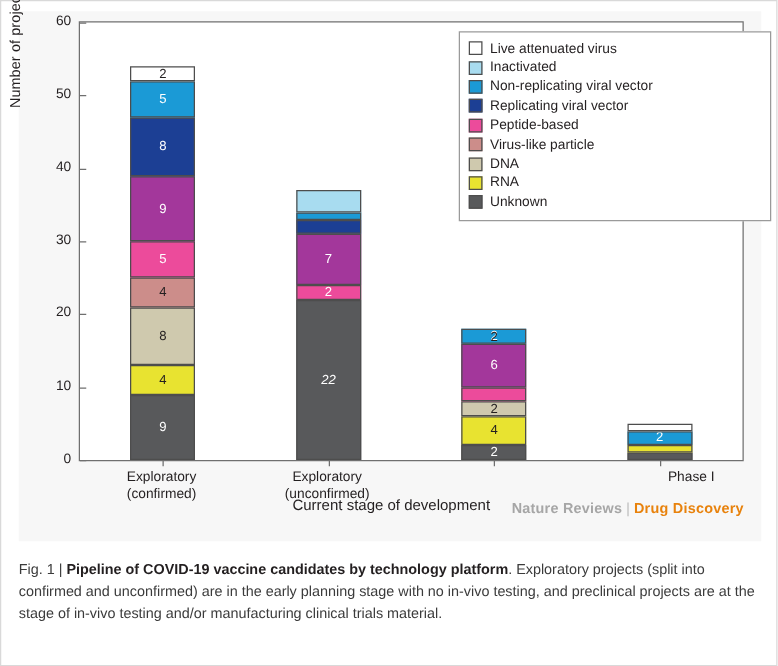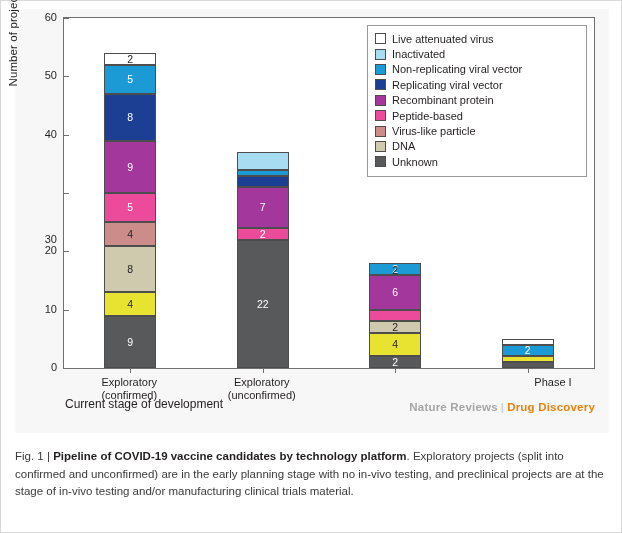--- a/index.html
+++ b/index.html
@@ -106,32 +106,33 @@
   }
   .x-tick-label {
     position: absolute;
     text-align: center;
     font-size: 11px;
     color: #231f20;
     line-height: 13px;
   }
   #x-axis-title {
     position: absolute;
-    left: 50px;
+    left: 32px;
     top: 388px;
     width: 532px;
+    text-align: center;
     font-size: 12px;
     color: #231f20;
   }
   
   #legend {
     position: absolute;
     left: 352px;
     top: 16px;
-    width: 220px;
+    width: 250px;
     background: #ffffff;
     border: 1px solid #9a9a9a;
     padding: 5px 7px 6px 7px;
     box-sizing: border-box;
   }
   .legend-row {
     display: flex;
     align-items: center;
     height: 15.4px;
   }
@@ -215,21 +216,21 @@
             <div class="seg" style="background: rgb(27, 154, 214); height: 29.1667px; bottom: 274.167px;">
               <span class="seg-label" style="color: rgb(255, 255, 255);">5</span>
             </div>
             <div class="seg" style="background: rgb(255, 255, 255); height: 11.6667px; bottom: 303.333px;">
               <span class="seg-label" style="color: rgb(35, 31, 32);">2</span>
             </div>
           </div>
           <div class="x-tick-mark" style="left: 66.25px;"></div>
           <div class="bar-col" style="left: 172.75px; width: 52px; height: 350px;">
             <div class="seg" style="background: rgb(88, 89, 91); height: 128.333px; bottom: 0px;">
-              <span class="seg-label" style="color: rgb(255, 255, 255);">22</span>
+              <span class="seg-label" style="color: rgb(255, 255, 255); font-style: italic;">22</span>
             </div>
             <div class="seg" style="background: rgb(236, 75, 155); height: 11.6667px; bottom: 128.333px;">
               <span class="seg-label" style="color: rgb(255, 255, 255);">2</span>
             </div>
             <div class="seg" style="background: rgb(163, 55, 155); height: 40.8333px; bottom: 140px;">
               <span class="seg-label" style="color: rgb(255, 255, 255);">7</span>
             </div>
             <div class="seg" style="background: rgb(28, 63, 148); height: 11.6667px; bottom: 180.833px;"></div>
             <div class="seg" style="background: rgb(27, 154, 214); height: 5.83333px; bottom: 192.5px;"></div>
             <div class="seg" style="background: rgb(168, 220, 240); height: 17.5px; bottom: 198.333px;"></div>
@@ -280,48 +281,48 @@
         </div>
         <div class="legend-row">
           <span class="legend-swatch" style="background: rgb(27, 154, 214);"></span>
           <span class="legend-label">Non-replicating viral vector</span>
         </div>
         <div class="legend-row">
           <span class="legend-swatch" style="background: rgb(28, 63, 148);"></span>
           <span class="legend-label">Replicating viral vector</span>
         </div>
         <div class="legend-row">
-          <span class="legend-swatch" style="background: rgb(163, 55, 155);"></span>
-          <span class="legend-label">Recombinant protein</span>
-        </div>
-        <div class="legend-row">
           <span class="legend-swatch" style="background: rgb(236, 75, 155);"></span>
           <span class="legend-label">Peptide-based</span>
         </div>
         <div class="legend-row">
           <span class="legend-swatch" style="background: rgb(204, 141, 138);"></span>
           <span class="legend-label">Virus-like particle</span>
         </div>
         <div class="legend-row">
           <span class="legend-swatch" style="background: rgb(207, 201, 174);"></span>
           <span class="legend-label">DNA</span>
+        </div>
+        <div class="legend-row">
+          <span class="legend-swatch" style="background: rgb(232, 227, 48);"></span>
+          <span class="legend-label">RNA</span>
         </div>
         <div class="legend-row">
           <span class="legend-swatch" style="background: rgb(88, 89, 91);"></span>
           <span class="legend-label">Unknown</span>
         </div>
       </div>
 
     <div id="branding">
       <span class="nr">Nature Reviews</span><span class="sep">|</span><span class="dd">Drug Discovery</span>
     </div>
   <div class="y-tick-label" style="top: 358px; right: 552px;">0</div>
       <div class="y-tick-label" style="top: 299.667px; right: 552px;">10</div>
       <div class="y-tick-label" style="top: 241.333px; right: 552px;">20</div>
-      <div class="y-tick-label" style="top: 183px; right: 552px; margin-top: 47px;">30</div>
+      <div class="y-tick-label" style="top: 183px; right: 552px;">30</div>
       <div class="y-tick-label" style="top: 124.667px; right: 552px;">40</div>
       <div class="y-tick-label" style="top: 66.3333px; right: 552px;">50</div>
       <div class="y-tick-label" style="top: 8px; right: 552px;">60</div>
       <div class="x-tick-label" style="left: 54.25px; width: 120px; top: 367px;">
         <div>Exploratory</div>
         <div>(confirmed)</div>
       </div>
       <div class="x-tick-label" style="left: 186.75px; width: 120px; top: 367px;">
         <div>Exploratory</div>
         <div>(unconfirmed)</div>

